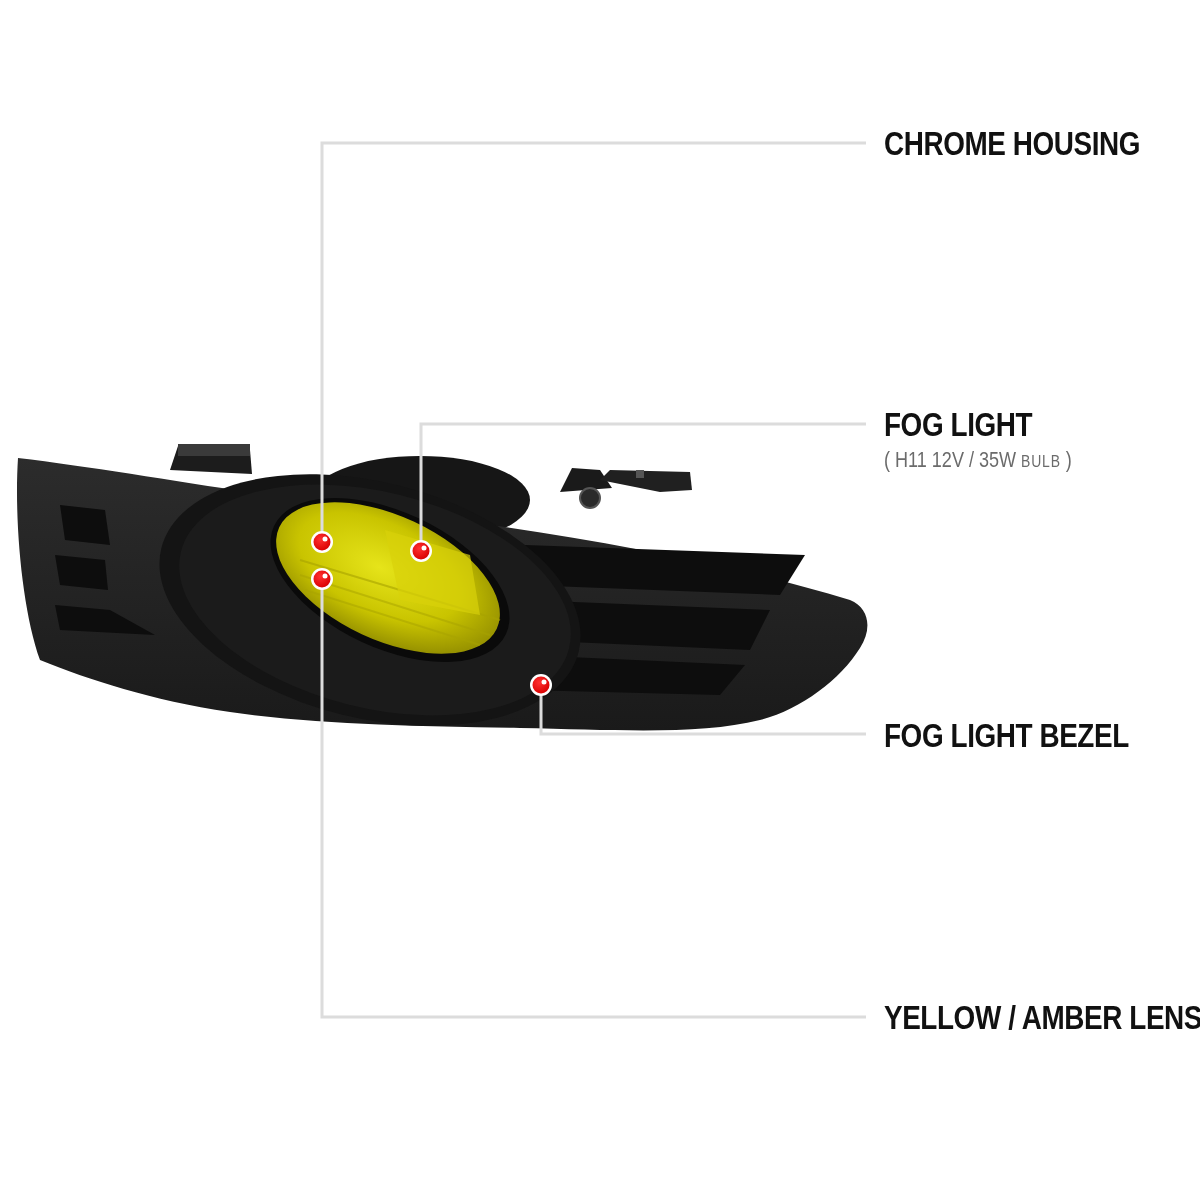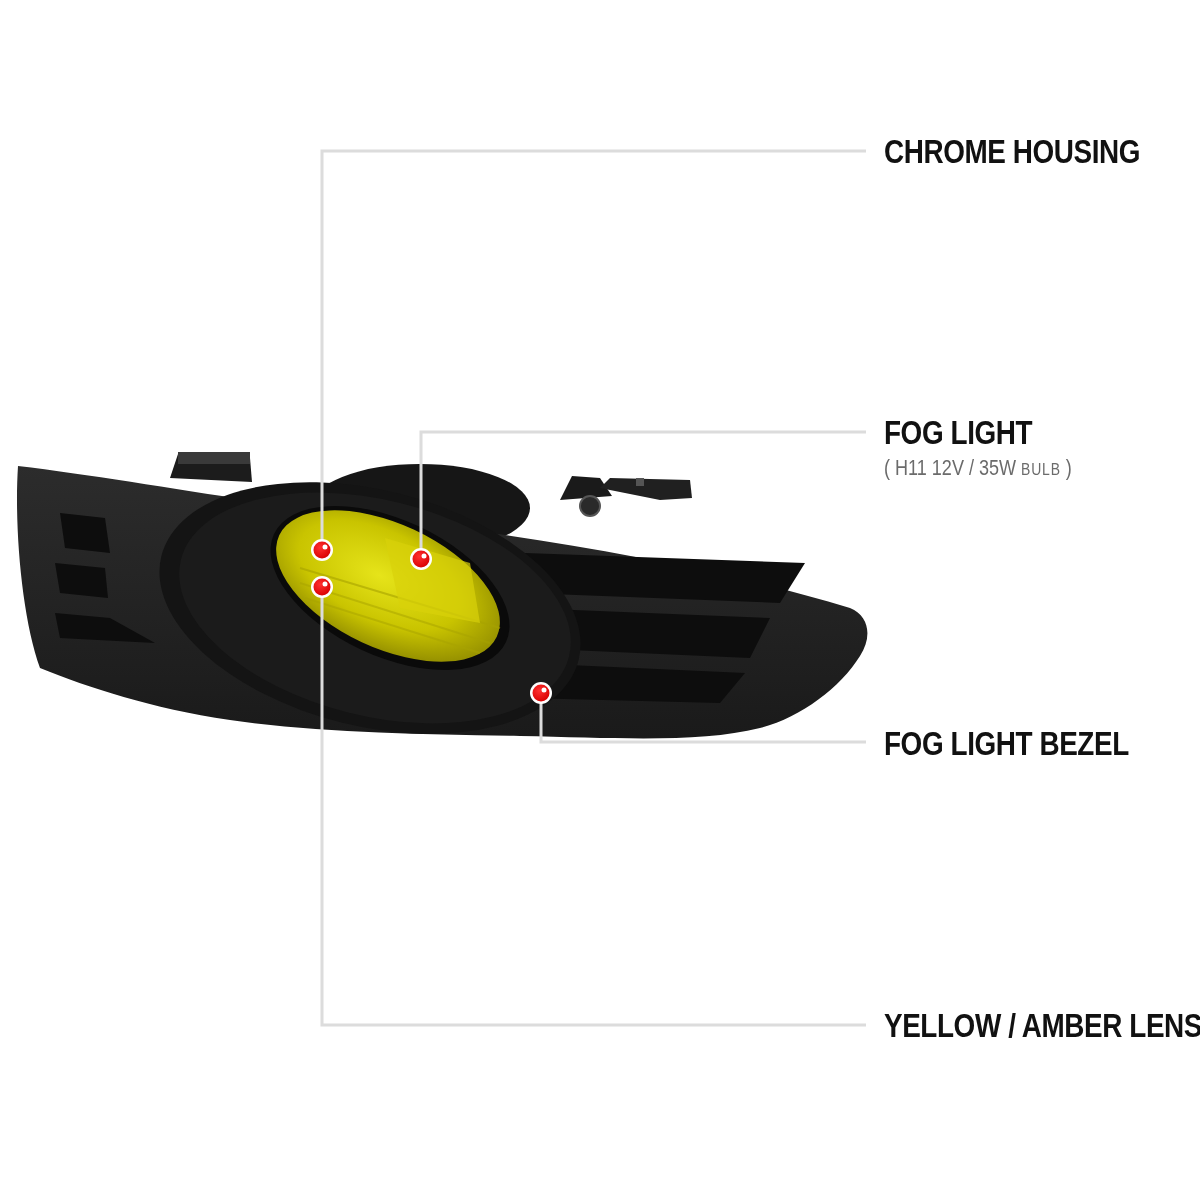--- a/index.html
+++ b/index.html
@@ -1,17 +1,17 @@
 <!DOCTYPE html>
 <html><head>
 <meta charset="utf-8">
 <style>
   html, body { margin:0; padding:0; background:#ffffff; }
   body { width:1200px; height:1200px; position:relative; overflow:hidden; font-family:"Liberation Sans", sans-serif; }
-  .stage { position:absolute; left:0; top:8px; width:1200px; height:1172px; }
+  .stage { position:absolute; left:0; top:0; width:1200px; height:1172px; }
   svg.art { position:absolute; left:0; top:0; }
   .label { position:absolute; left:884px; color:#111111; font-family:"Liberation Sans", sans-serif; font-weight:bold; letter-spacing:-0.5px; white-space:nowrap; transform:scaleX(0.82); transform-origin:left top; }
   .label.main { font-size:34px; line-height:38px; }
   .sub { position:absolute; left:884px; color:#6b6b6b; font-family:"Liberation Sans", sans-serif; font-size:22px; line-height:24px; white-space:nowrap; transform:scaleX(0.82); transform-origin:left top; }
   .sub .small { font-size:17px; letter-spacing:1px; }
 </style>
 </head>
 <body>
 
 <div class="stage">

